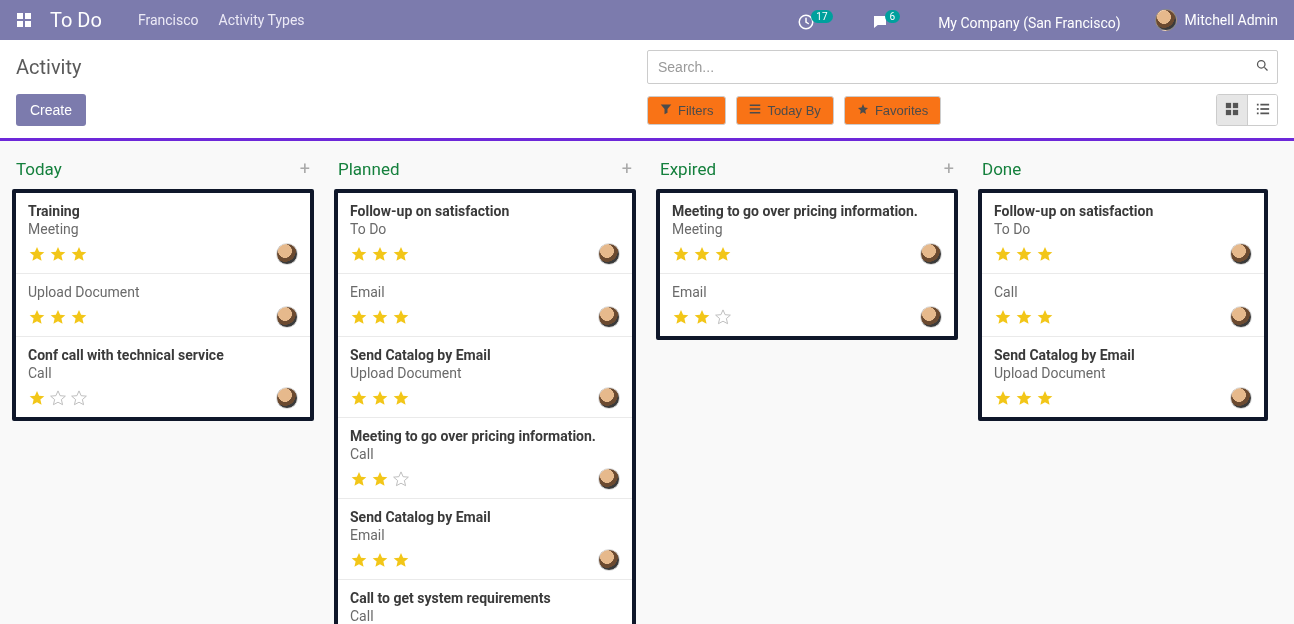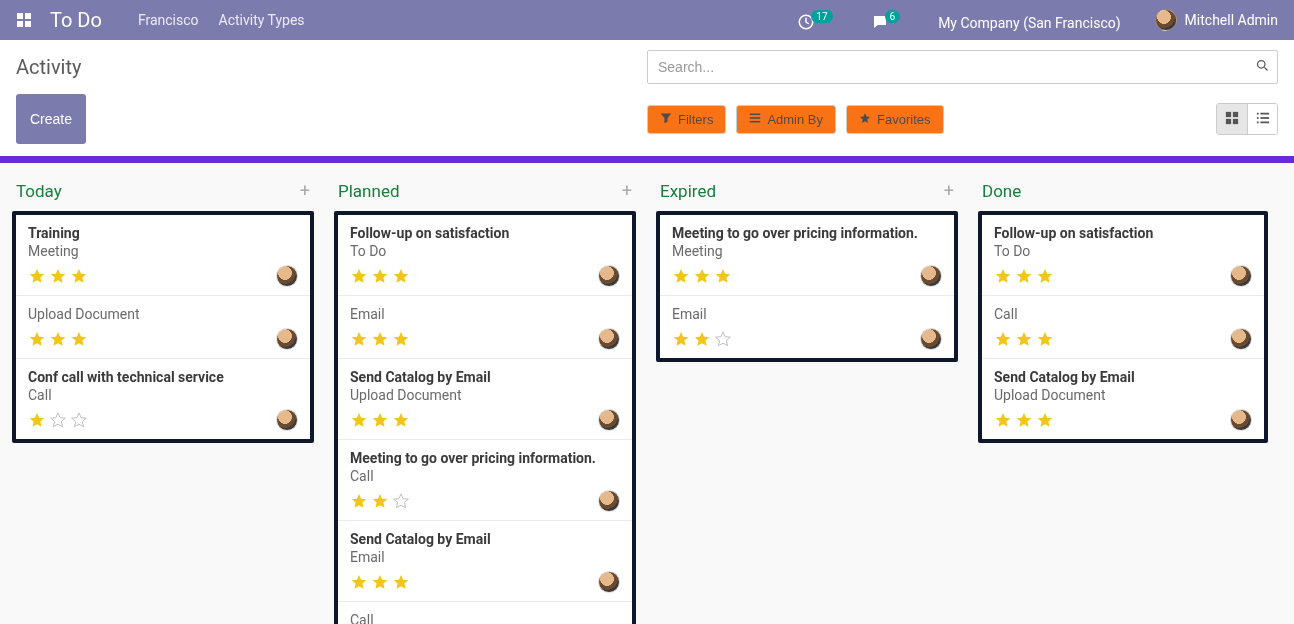--- a/index.html
+++ b/index.html
@@ -65,21 +65,21 @@
   .user-block { display:flex; align-items:center; gap:8px; }
   .avatar-small {
     width: 22px; height: 22px; border-radius: 50%;
     background: radial-gradient(circle at 40% 35%, #e6b98c 0 38%, #6b4a30 40% 60%, #3a3a3a 62% 100%);
     border: 1px solid rgba(255,255,255,.4);
   }
 
   
   .control-panel {
     background: #fff;
-    border-bottom: 7px solid #6d28d9;
+    border-bottom: 3px solid #6d28d9;
     padding: 10px 16px 12px 16px;
     display: grid;
     grid-template-columns: 1fr 1fr;
     row-gap: 10px;
     align-items: center;
   }
   .breadcrumb {
     font-size: 20px;
     color: #5a5a5a;
   }
@@ -101,21 +101,21 @@
     right: 8px; top: 50%;
     transform: translateY(-50%);
     color: #555;
   }
 
   .cp-left { display:flex; }
   .btn-create {
     background: #7c7bad;
     color: #fff;
     border: none;
-    padding: 17px 14px;
+    padding: 8px 14px;
     border-radius: 3px;
     font-size: 14px;
     cursor: pointer;
   }
   .cp-right {
     display: flex;
     align-items: center;
     gap: 10px;
   }
   .seg-btn {
@@ -283,21 +283,21 @@
       <span>Filters</span>
     </button>
     <button class="seg-btn">
       <span><svg width="12" height="12" viewBox="0 0 16 16">
             <g fill="#4c4c4c">
               <rect x="1" y="2" width="14" height="2"></rect>
               <rect x="1" y="7" width="14" height="2"></rect>
               <rect x="1" y="12" width="14" height="2"></rect>
             </g>
           </svg></span>
-      <span>Admin By</span>
+      <span>Today By</span>
     </button>
     <button class="seg-btn">
       <span><svg width="12" height="12" viewBox="0 0 24 24">
             <path d="M12 2l2.9 6.9L22 10l-5.5 4.8L18 22l-6-3.6L6 22l1.5-7.2L2 10l7.1-1.1L12 2z" fill="#4c4c4c"></path>
           </svg></span>
       <span>Favorites</span>
     </button>
     <span class="cp-right-spacer"></span>
     <div class="view-switch">
       <div class="view-btn active">
@@ -525,20 +525,21 @@
               <span class="star filled">
                 <svg width="18" height="18" viewBox="0 0 24 24">
                   <path d="M12 2.5l2.8 6.4 7 .6-5.3 4.6 1.6 6.8L12 17.6 5.9 20.9l1.6-6.8L2.2 9.5l7-.6L12 2.5z"></path>
                 </svg>
               </span>
             </div>
             <span class="card-avatar"></span>
           </div>
         </div>
         <div class="card">
+          <div class="card-title">Call to get system requirements</div>
           <div class="card-subtitle">Call</div>
         </div>
       </div>
     </div>
     <div class="kanban-col">
       <div class="col-head">
         <span class="col-title">Expired</span>
         <span class="col-add">+</span>
       </div>
       <div class="card-stack">

